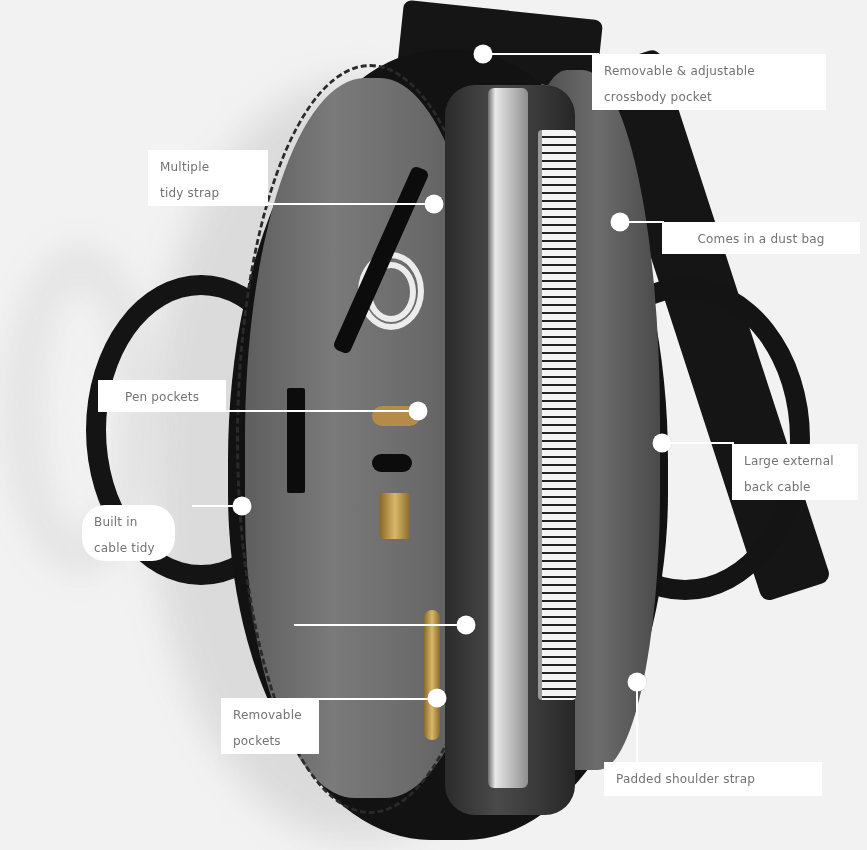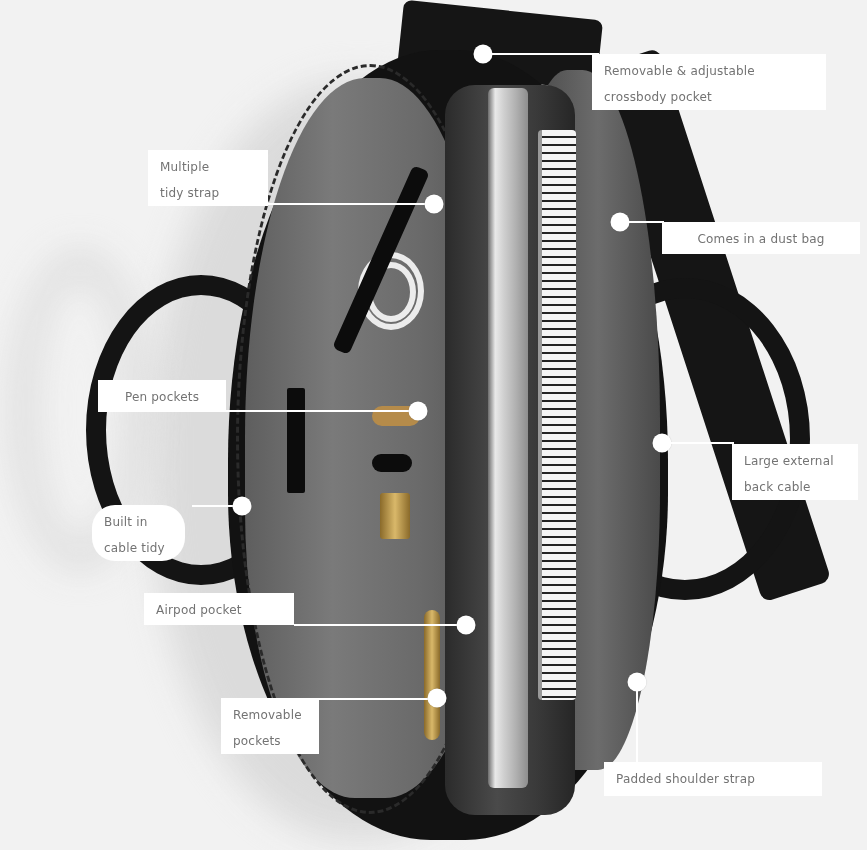--- a/index.html
+++ b/index.html
@@ -100,30 +100,27 @@
   <div class="hline" style="left:226px;top:410px;width:192px;"></div>
   <div class="dot" style="left:418px;top:411px;"></div>
 
   <div class="dot" style="left:662px;top:443px;"></div>
   <div class="hline" style="left:662px;top:442px;width:72px;"></div>
   <div class="label" style="left:732px;top:444px;width:126px;height:56px;">
     <span>Large external</span>
     <span>back cable</span>
   </div>
 
-  <div class="label" style="left:92px;top:505px;width:93px;height:56px;border-radius:23px;">
+  <div class="label" style="left:82px;top:505px;width:93px;height:56px;border-radius:23px;">
     <span>Built in</span>
     <span>cable tidy</span>
   </div>
   <div class="hline" style="left:192px;top:505px;width:50px;"></div>
   <div class="dot" style="left:242px;top:506px;"></div>
 
-  <div class="label" style="left:144px;top:593px;width:150px;height:32px;">
-    <span>Airpod pocket</span>
-  </div>
   <div class="hline" style="left:294px;top:624px;width:172px;"></div>
   <div class="dot" style="left:466px;top:625px;"></div>
 
   <div class="label" style="left:221px;top:698px;width:98px;height:56px;">
     <span>Removable</span>
     <span>pockets</span>
   </div>
   <div class="hline" style="left:319px;top:698px;width:118px;"></div>
   <div class="dot" style="left:437px;top:698px;"></div>
 

